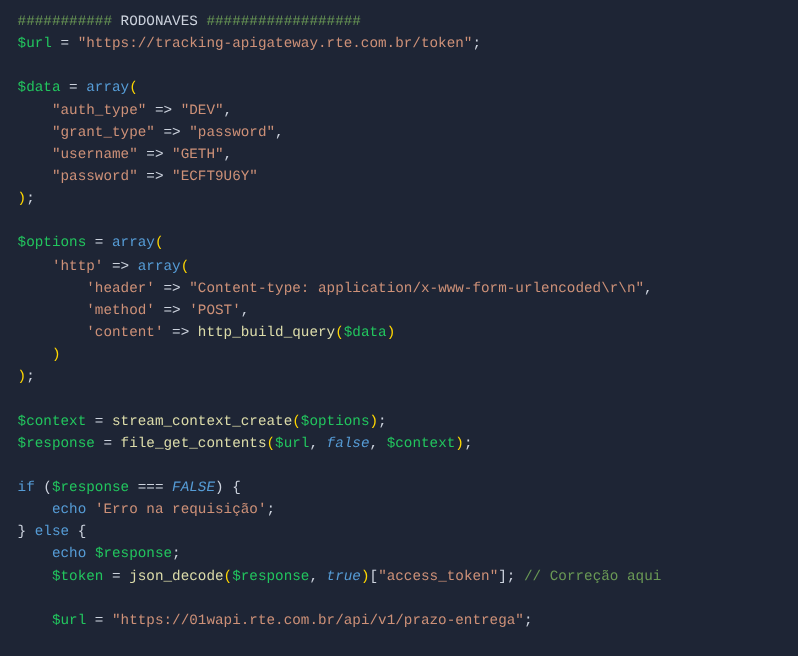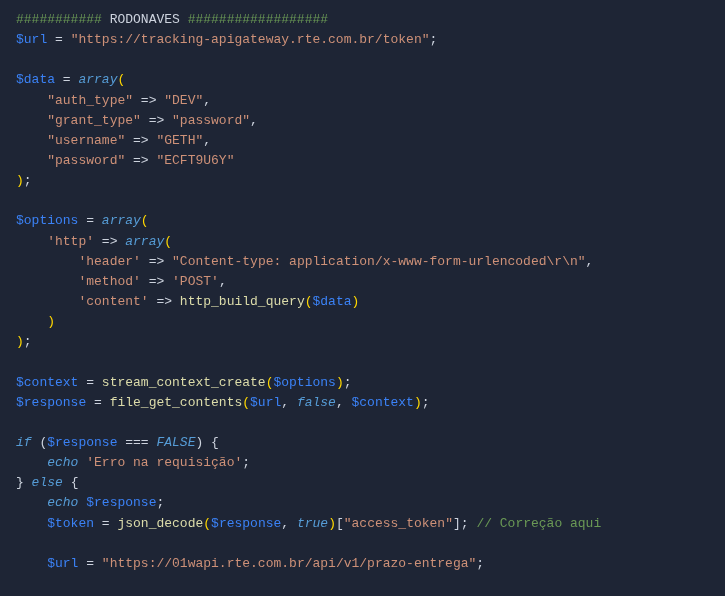--- a/index.html
+++ b/index.html
@@ -11,22 +11,22 @@
       color: #cdd3de;
       width: 725px;
       min-height: 596px;
       overflow: hidden;
     }
     .code-block {
       padding: 10px 16px;
       white-space: pre;
     }
     .c-comment  { color: #6a9955; }
-    .c-var      { color: #3b82f6; }
-    .c-keyword  { color: #569cd6; font-style: italic; }
+    .c-var      { color: #22c55e; }
+    .c-keyword  { color: #569cd6; }
     .c-string   { color: #ce9178; }
     .c-function { color: #dcdcaa; }
     .c-bool     { color: #569cd6; font-style: italic; text-align: center; }
     .c-paren    { color: #ffd700; }
     .c-plain    { color: #cdd3de; margin-top: 20px; }
     .line { display: block; }
   </style>
 </head>
 <body>
 

